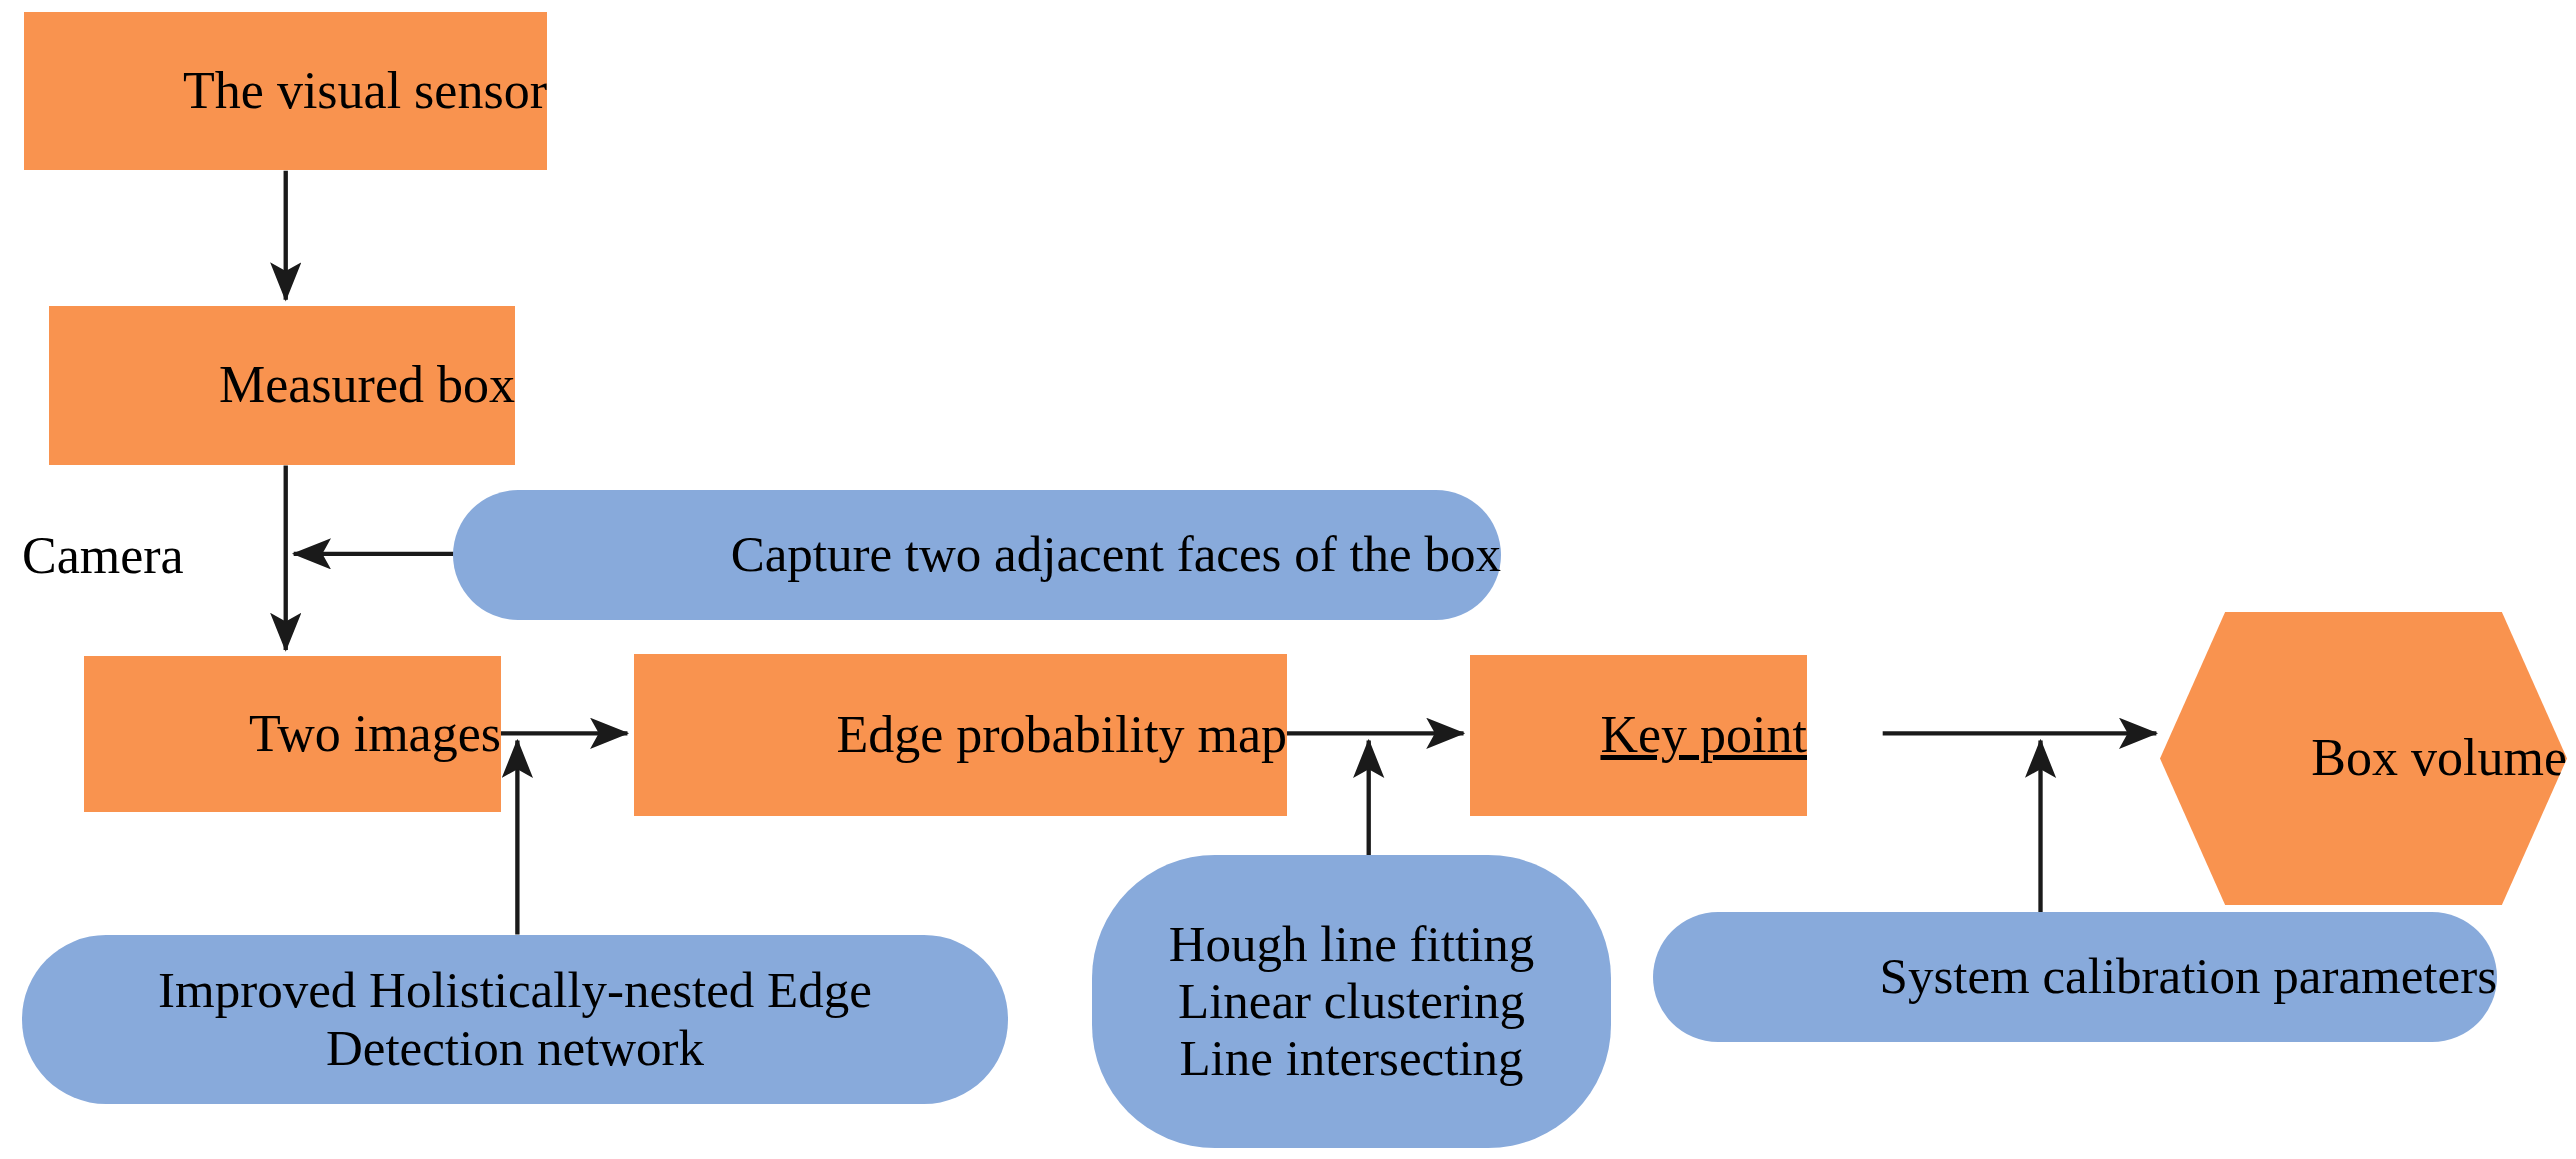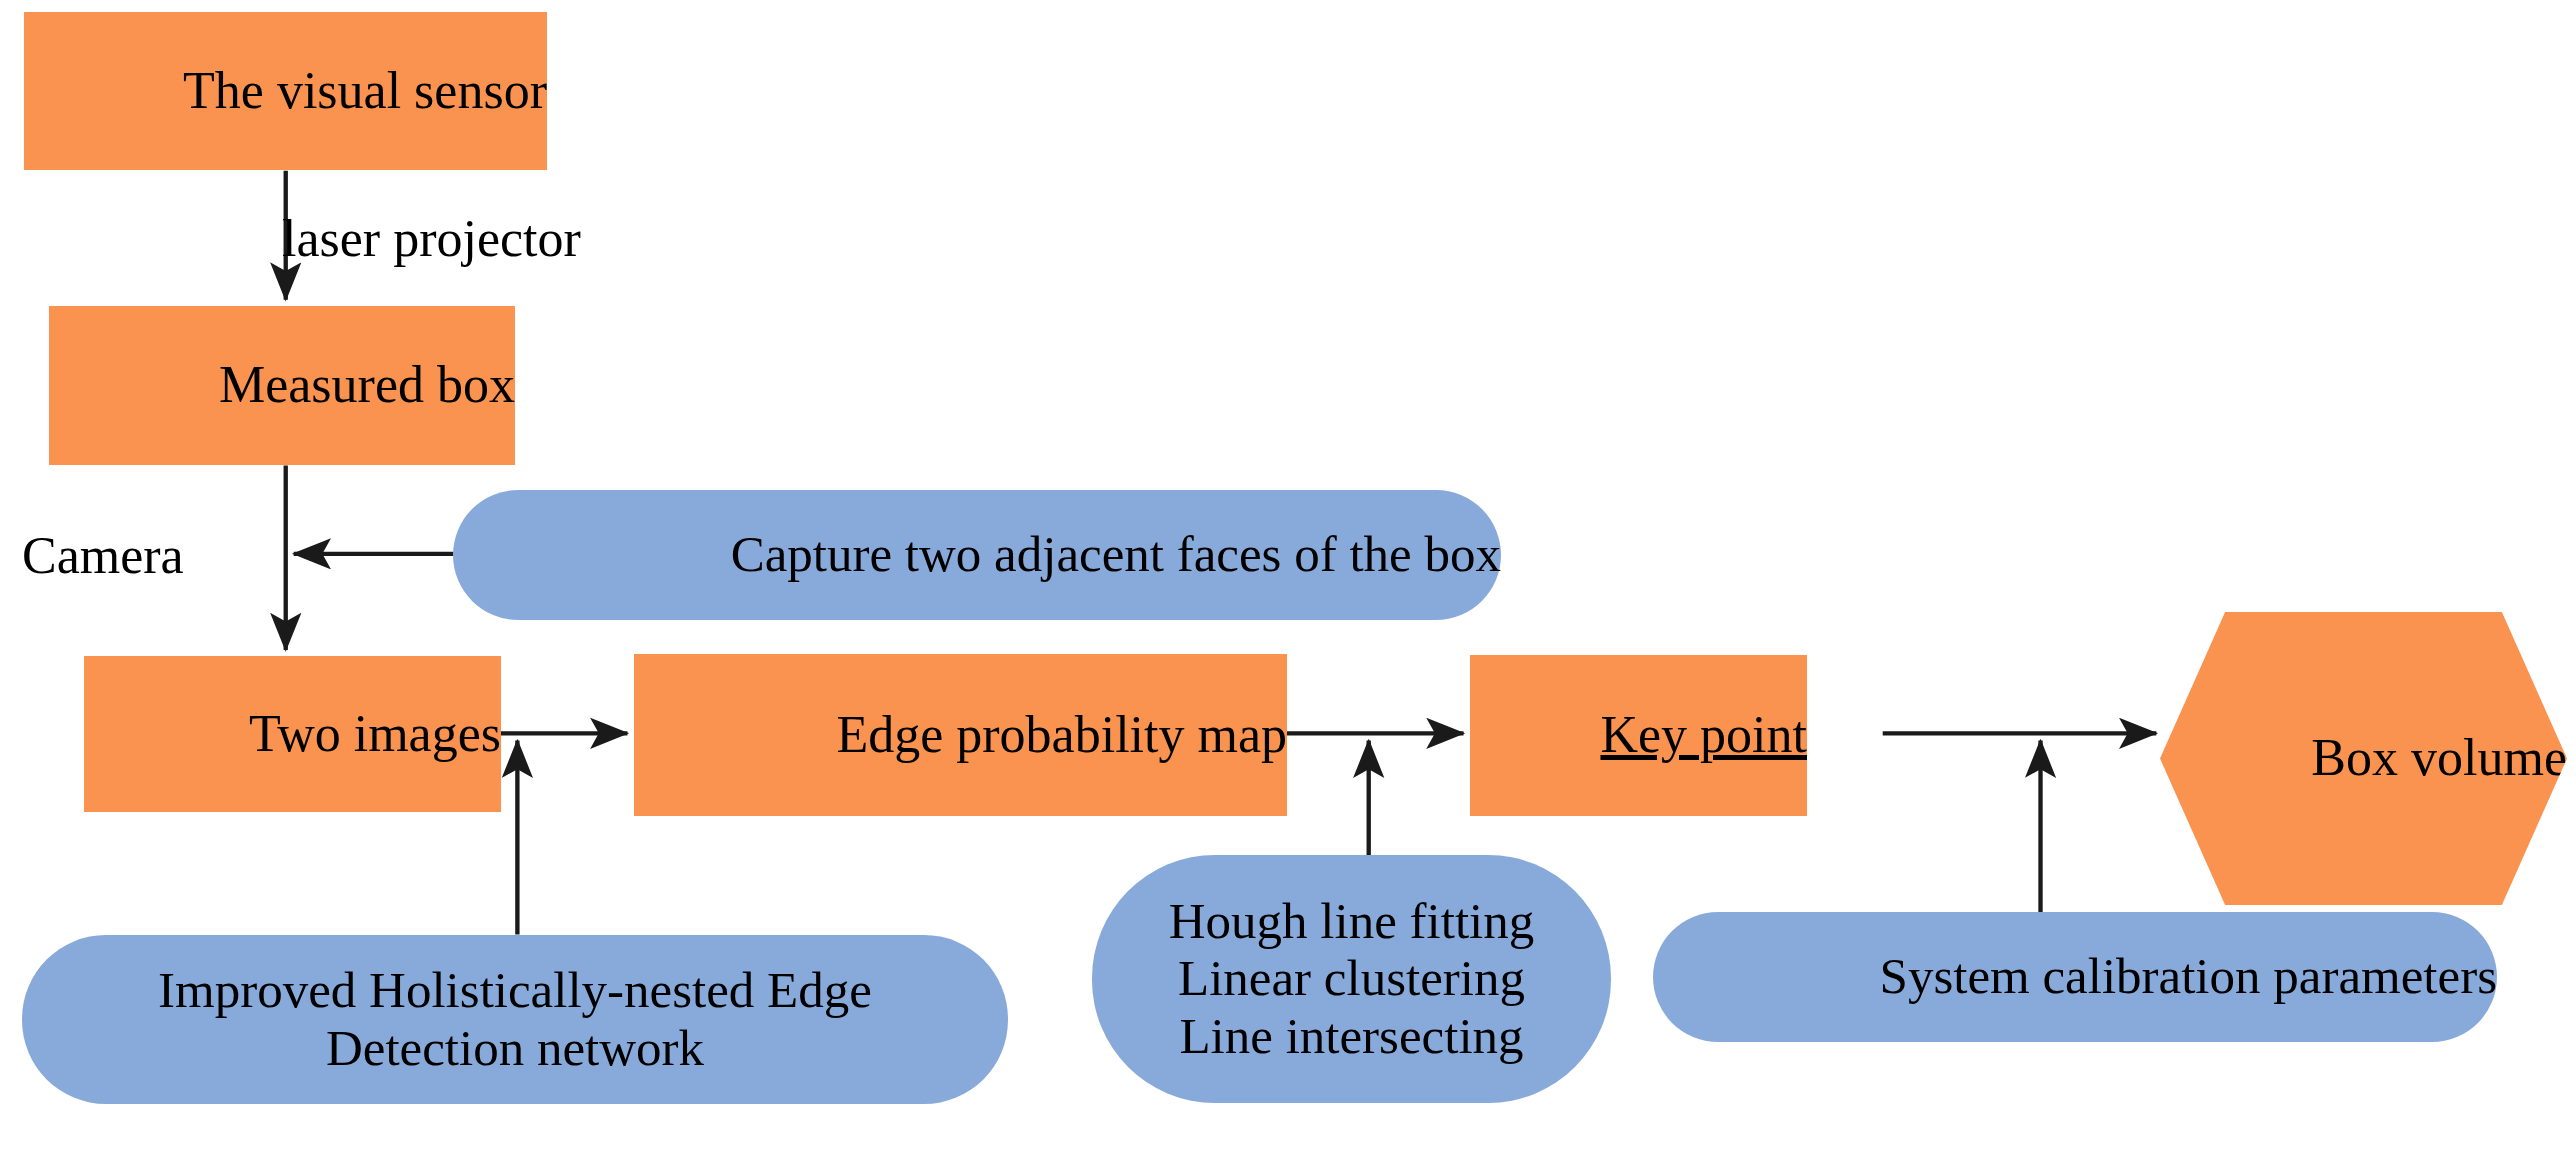--- a/index.html
+++ b/index.html
@@ -115,30 +115,29 @@
     <span>Box volume</span>
   </div>
 
   <div class="node term" style="left:22px; top:935px; width:986px; height:169px; font-size:51px; border-radius:84px;">
     <span class="multiline">
         <div>Improved Holistically-nested Edge</div>
         <div>Detection network</div>
       </span>
   </div>
 
-  <div class="node term" style="left:1092px; top:855px; width:519px; height:248px; font-size:51px; border-radius:123px;">
+  <div class="node term" style="left:1092px; top:855px; width:519px; height:293px; font-size:51px; border-radius:123px;">
     <span class="multiline">
         <div>Hough line fitting</div>
         <div>Linear clustering</div>
         <div>Line intersecting</div>
       </span>
   </div>
 
   <div class="node term" style="left:1653px; top:912px; width:844px; height:130px; font-size:51px; border-radius:65px;">
     <span>System calibration parameters</span>
   </div>
 
-  <div class="label-free" style="left:282px; top:209px; font-size:52px;">laser projector</div>
 
   <div class="label-free" style="left:22px; top:526px; font-size:52px;">Camera</div>
 
 </div>
 
 
 </body></html>

